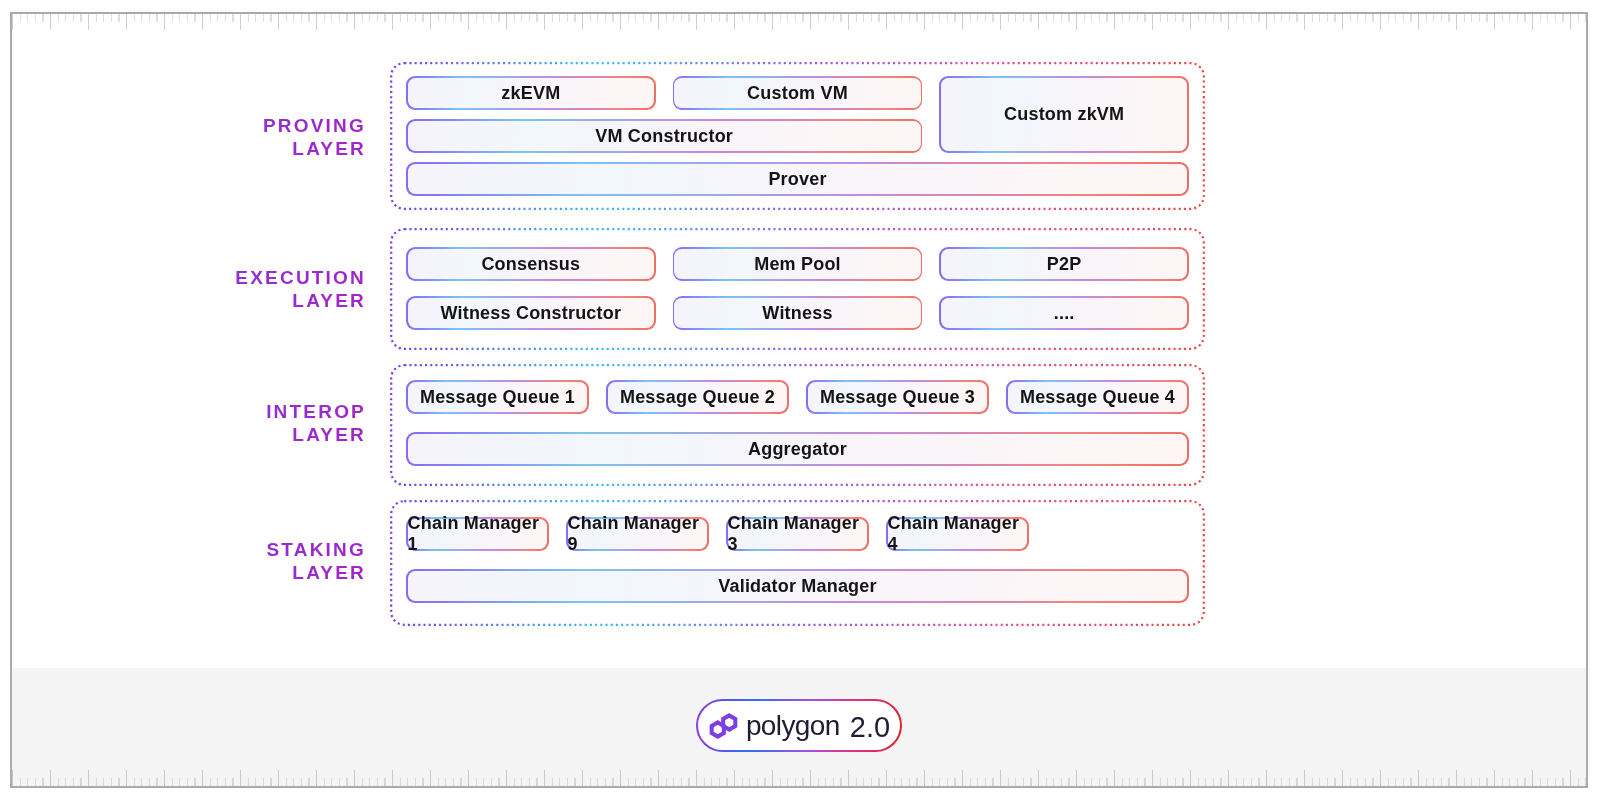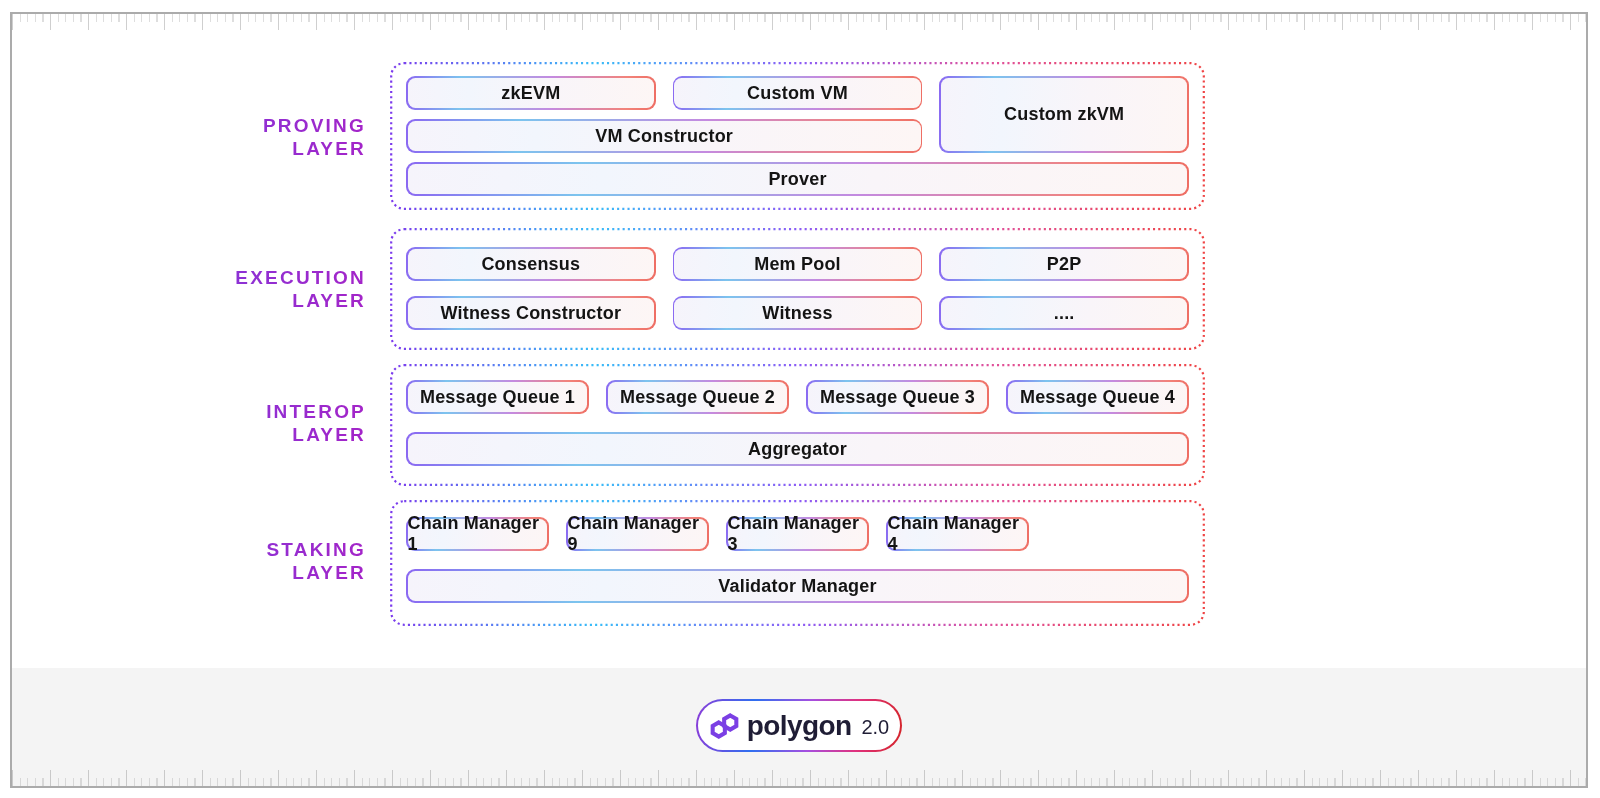--- a/index.html
+++ b/index.html
@@ -75,22 +75,22 @@
   .box-in { width:100%; height:100%; border-radius:7.5px;
             background:linear-gradient(92deg,#f6f4fb 0%, #f2f6fd 25%, #f9f5f9 60%, #fdf6f5 100%);
             display:flex; align-items:center; justify-content:center;
             font-size:18px; font-weight:bold; color:#141414; letter-spacing:.2px; }
 
   
   .pill { margin-top:31px; width:206px; height:53px; border-radius:27px; padding:2.2px;
           background:linear-gradient(95deg,#8b3dd8 0%, #2f6ff0 28%, #a64fe0 55%, #e0317d 78%, #d42428 100%); }
   .pill-in { width:100%; height:100%; border-radius:25px; background:#ffffff;
              display:flex; align-items:center; justify-content:center; gap:7px; }
-  .brand { font-size:28px; font-weight:bold; color:#1f1d35; letter-spacing:-0.6px; }
-  .version { font-size:20px; font-weight:normal; color:#1f1d35; margin-left:3px; padding-top:3px; }
+  .brand { font-size:28px; font-weight:normal; color:#1f1d35; letter-spacing:-0.6px; }
+  .version { font-size:29px; font-weight:normal; color:#1f1d35; margin-left:3px; padding-top:3px; }
 </style>
 </head>
 <body>
 
 <svg width="0" height="0" style="position:absolute">
   <defs>
     <linearGradient id="dotgrad" x1="0" y1="0" x2="1" y2="0">
       <stop offset="0" stop-color="#7c3aed"></stop>
       <stop offset="0.25" stop-color="#38bdf8"></stop>
       <stop offset="0.5" stop-color="#8b5cf6"></stop>

